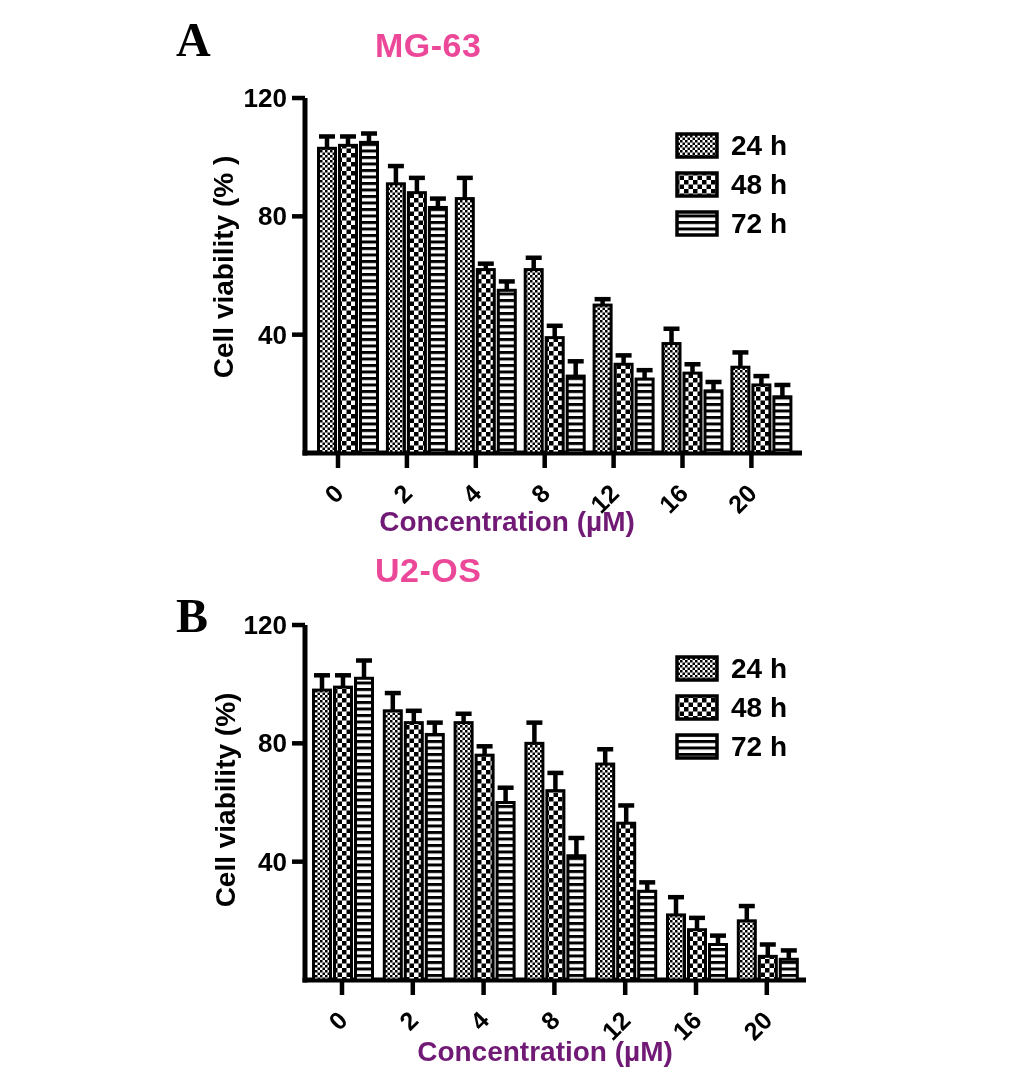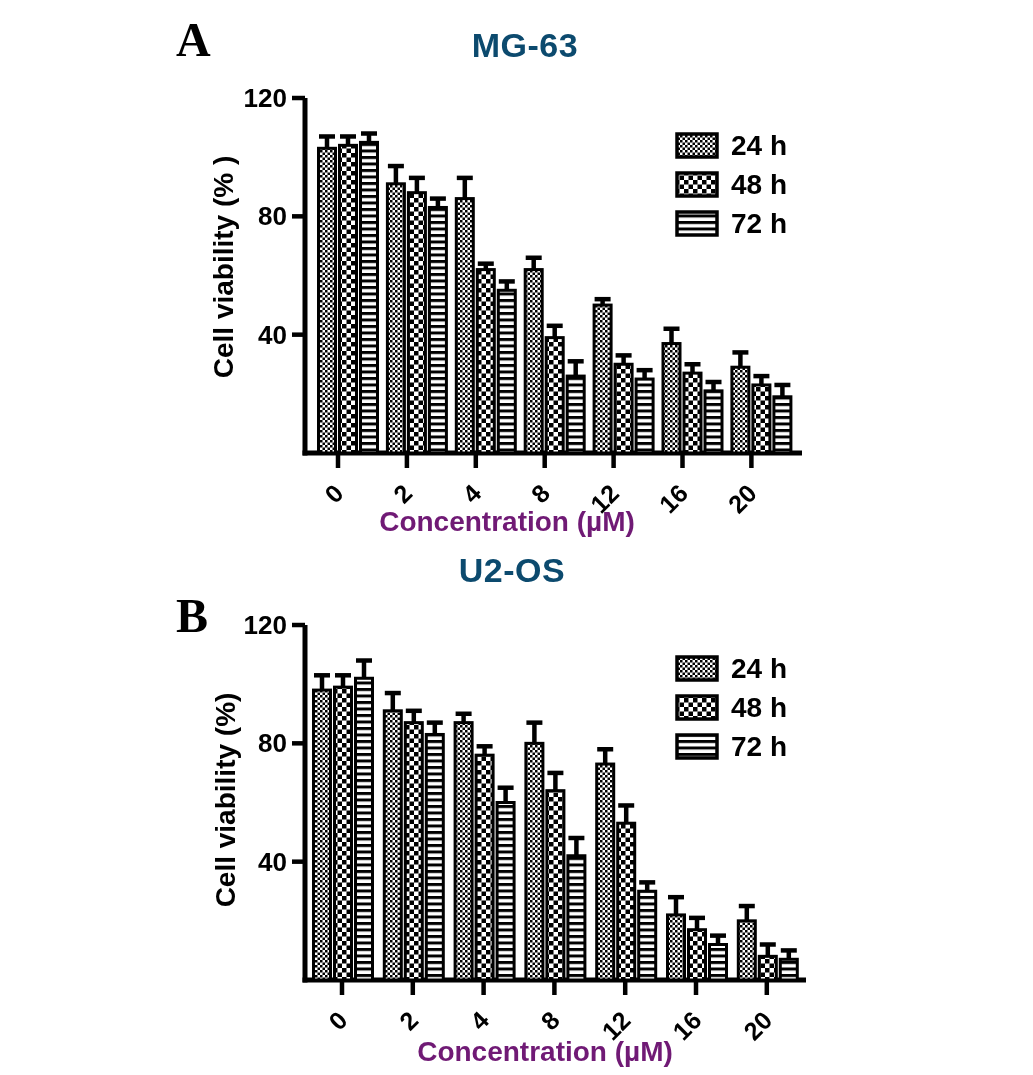--- a/index.html
+++ b/index.html
@@ -19,25 +19,25 @@
     position: absolute;
     font-family: "Liberation Serif", "DejaVu Serif", serif;
     font-weight: bold;
     font-size: 48px;
     line-height: 1;
     color: #000;
   }
   .chart-title {
     position: absolute;
     width: 300px;
-    text-align: center;
+    text-align: left;
     font-weight: bold;
     font-size: 34px;
     line-height: 1;
-    color: #0c4a6e;
+    color: #ec4899;
     letter-spacing: 0.5px;
   }
   .axis-label-x {
     position: absolute;
     width: 340px;
     text-align: center;
     font-weight: bold;
     font-size: 28px;
     line-height: 1.1;
     color: #701a75;
@@ -172,21 +172,21 @@
       <rect x="773.9000000000001" y="396.79325" width="17" height="56.20675" fill="url(#pa-hl)" stroke="#000000" stroke-width="3"></rect>
       <rect x="677" y="134" width="40" height="23" fill="url(#pa-fine)" stroke="#000000" stroke-width="3.5"></rect>
       <text x="731" y="155" fill="#000000" style="font:bold 28px 'Liberation Sans',sans-serif">24 h</text>
       <rect x="677" y="173" width="40" height="23" fill="url(#pa-coarse)" stroke="#000000" stroke-width="3.5"></rect>
       <text x="731" y="194" fill="#000000" style="font:bold 28px 'Liberation Sans',sans-serif">48 h</text>
       <rect x="677" y="212" width="40" height="23" fill="url(#pa-hl)" stroke="#000000" stroke-width="3.5"></rect>
       <text x="731" y="233" fill="#000000" style="font:bold 28px 'Liberation Sans',sans-serif">72 h</text>
     </svg>
 
   <div class="panel-letter" style="left:176px; top:592px;">B</div>
-  <div class="chart-title" style="left:362px; top:553px;">U2-OS</div>
+  <div class="chart-title" style="left:375px; top:553px;">U2-OS</div>
   <div class="axis-label-y" style="left:66px; top:784px;">Cell viability (%)</div>
   <div class="axis-label-x" style="left:375px; top:1037px;">Concentration (µM)</div>
   <svg id="chartB" class="chart" style="top:545px;" width="1033" height="530" viewBox="0 0 1033 530">
       <defs>
         <pattern id="pb-fine" width="5" height="5" patternUnits="userSpaceOnUse">
           <rect width="5" height="5" fill="#fff"></rect>
           <rect x="0" y="0" width="2.5" height="2.5" fill="#000"></rect>
           <rect x="2.5" y="2.5" width="2.5" height="2.5" fill="#000"></rect>
         </pattern>
         <pattern id="pb-coarse" width="9" height="9" patternUnits="userSpaceOnUse">

